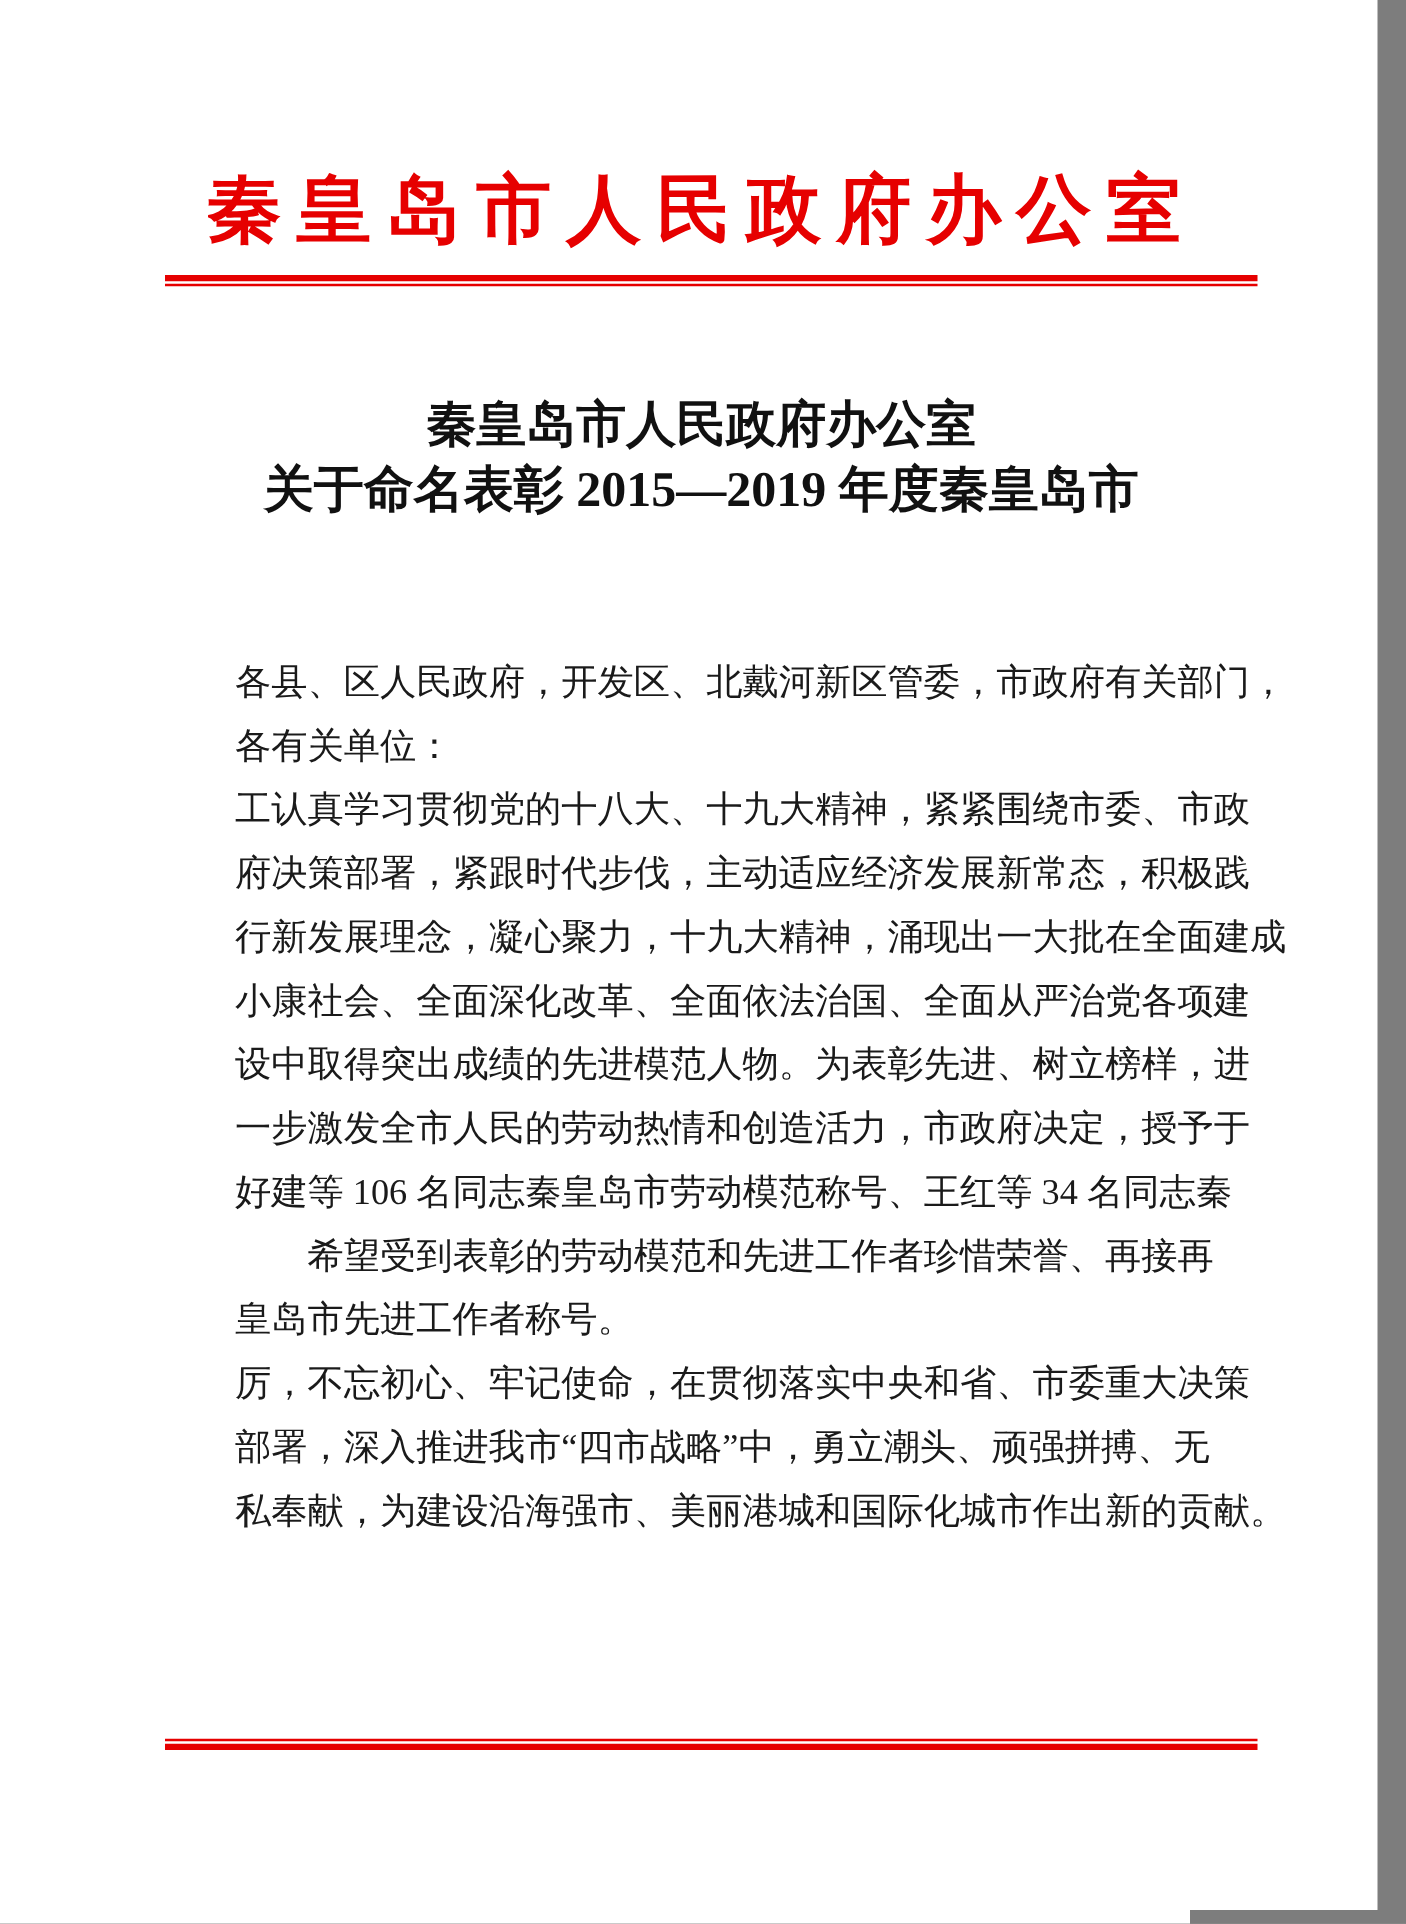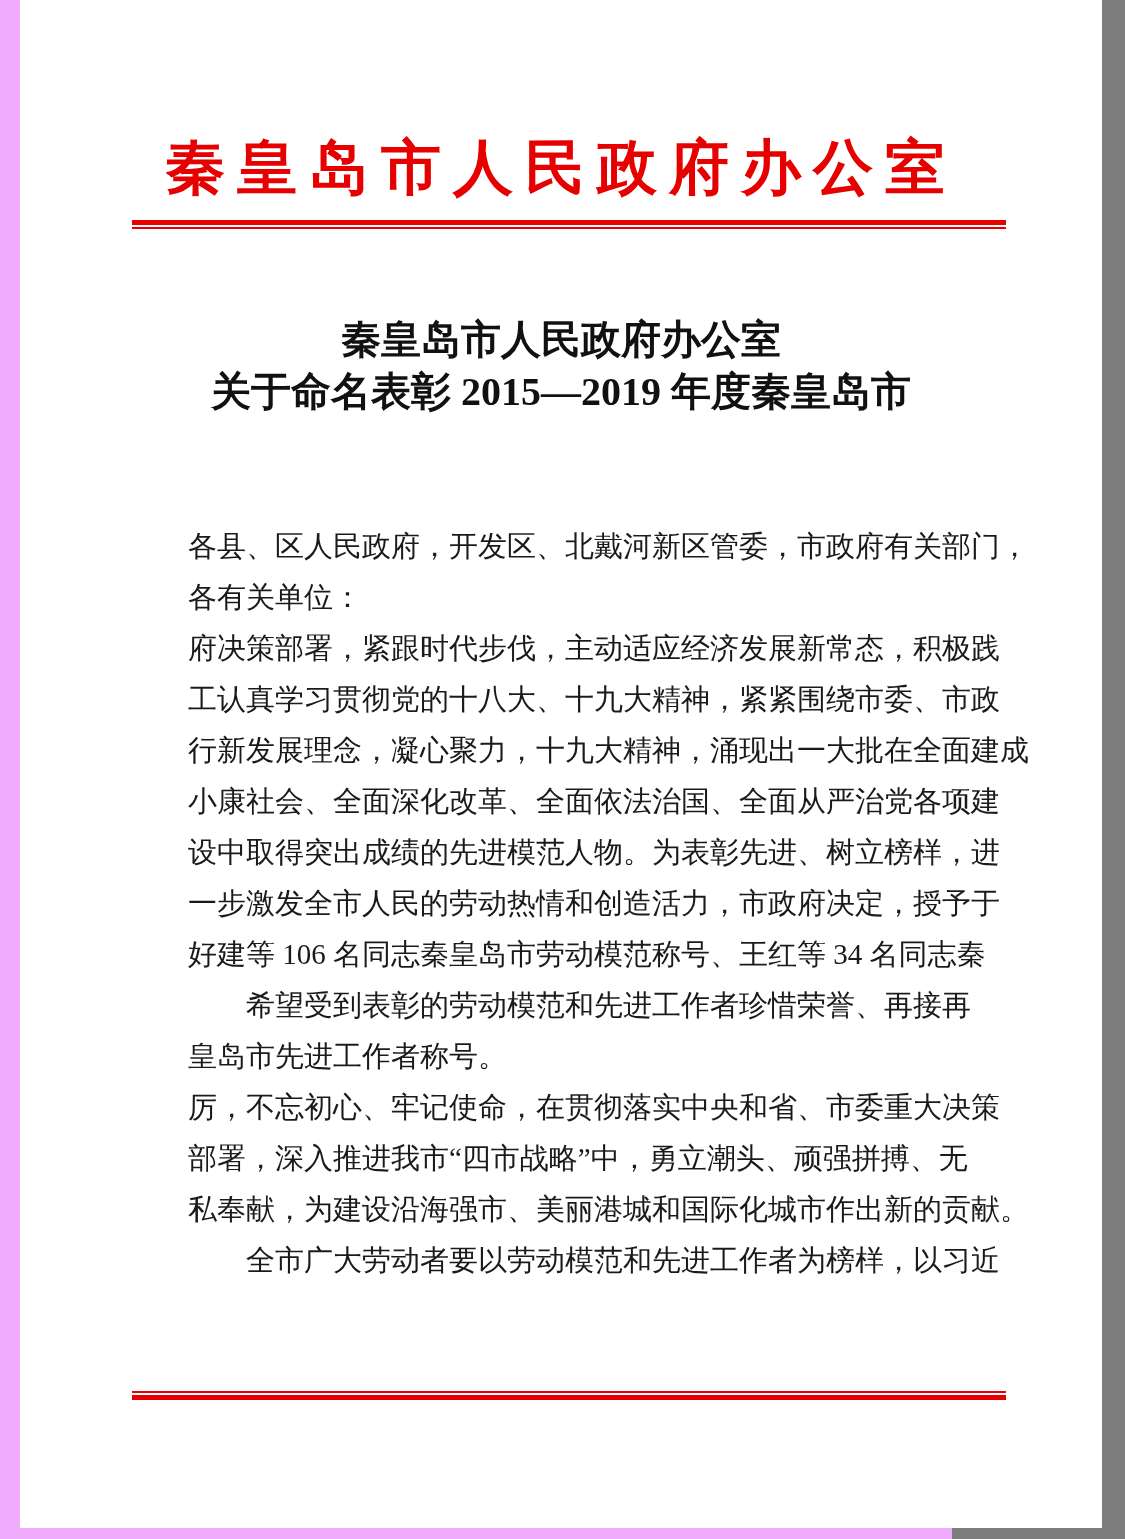--- a/index.html
+++ b/index.html
@@ -8,21 +8,21 @@
     width: 1125px;
     height: 1539px;
     background: #7d7d7d;
     overflow: hidden;
     font-family: "Liberation Serif", "DejaVu Serif", serif;
   }
   .canvas {
     position: relative;
     width: 952px;
     height: 1539px;
-    background: #f0abfc;
+    background: #ffffff;
   }
   .page {
     position: absolute;
     left: 20px;
     top: 0;
     width: 1082px;
     height: 1528px;
     background: #ffffff;
   }
   .gov-header {
@@ -96,31 +96,30 @@
     <div class="rule rule-top"></div>
 
     <div class="doc-title">
       <div class="t-line">秦皇岛市人民政府办公室</div>
       <div class="t-line">关于命名表彰 2015—2019 年度秦皇岛市</div>
     </div>
 
     <div class="body-text">
       <div class="b-line">各县、区人民政府，开发区、北戴河新区管委，市政府有关部门，</div>
       <div class="b-line">各有关单位：</div>
+      <div class="b-line">工认真学习贯彻党的十八大、十九大精神，紧紧围绕市委、市政</div>
       <div class="b-line">府决策部署，紧跟时代步伐，主动适应经济发展新常态，积极践</div>
-      <div class="b-line">工认真学习贯彻党的十八大、十九大精神，紧紧围绕市委、市政</div>
       <div class="b-line">行新发展理念，凝心聚力，十九大精神，涌现出一大批在全面建成</div>
       <div class="b-line">小康社会、全面深化改革、全面依法治国、全面从严治党各项建</div>
       <div class="b-line">设中取得突出成绩的先进模范人物。为表彰先进、树立榜样，进</div>
       <div class="b-line">一步激发全市人民的劳动热情和创造活力，市政府决定，授予于</div>
       <div class="b-line">好建等 106 名同志秦皇岛市劳动模范称号、王红等 34 名同志秦</div>
       <div class="b-line">　　希望受到表彰的劳动模范和先进工作者珍惜荣誉、再接再</div>
       <div class="b-line">皇岛市先进工作者称号。</div>
       <div class="b-line">厉，不忘初心、牢记使命，在贯彻落实中央和省、市委重大决策</div>
       <div class="b-line">部署，深入推进我市“四市战略”中，勇立潮头、顽强拼搏、无</div>
       <div class="b-line">私奉献，为建设沿海强市、美丽港城和国际化城市作出新的贡献。</div>
-      <div class="b-line">　　全市广大劳动者要以劳动模范和先进工作者为榜样，以习近</div>
     </div>
 
     <div class="rule rule-bottom"></div>
 
   </div>
 </div>
 
 </body></html>

